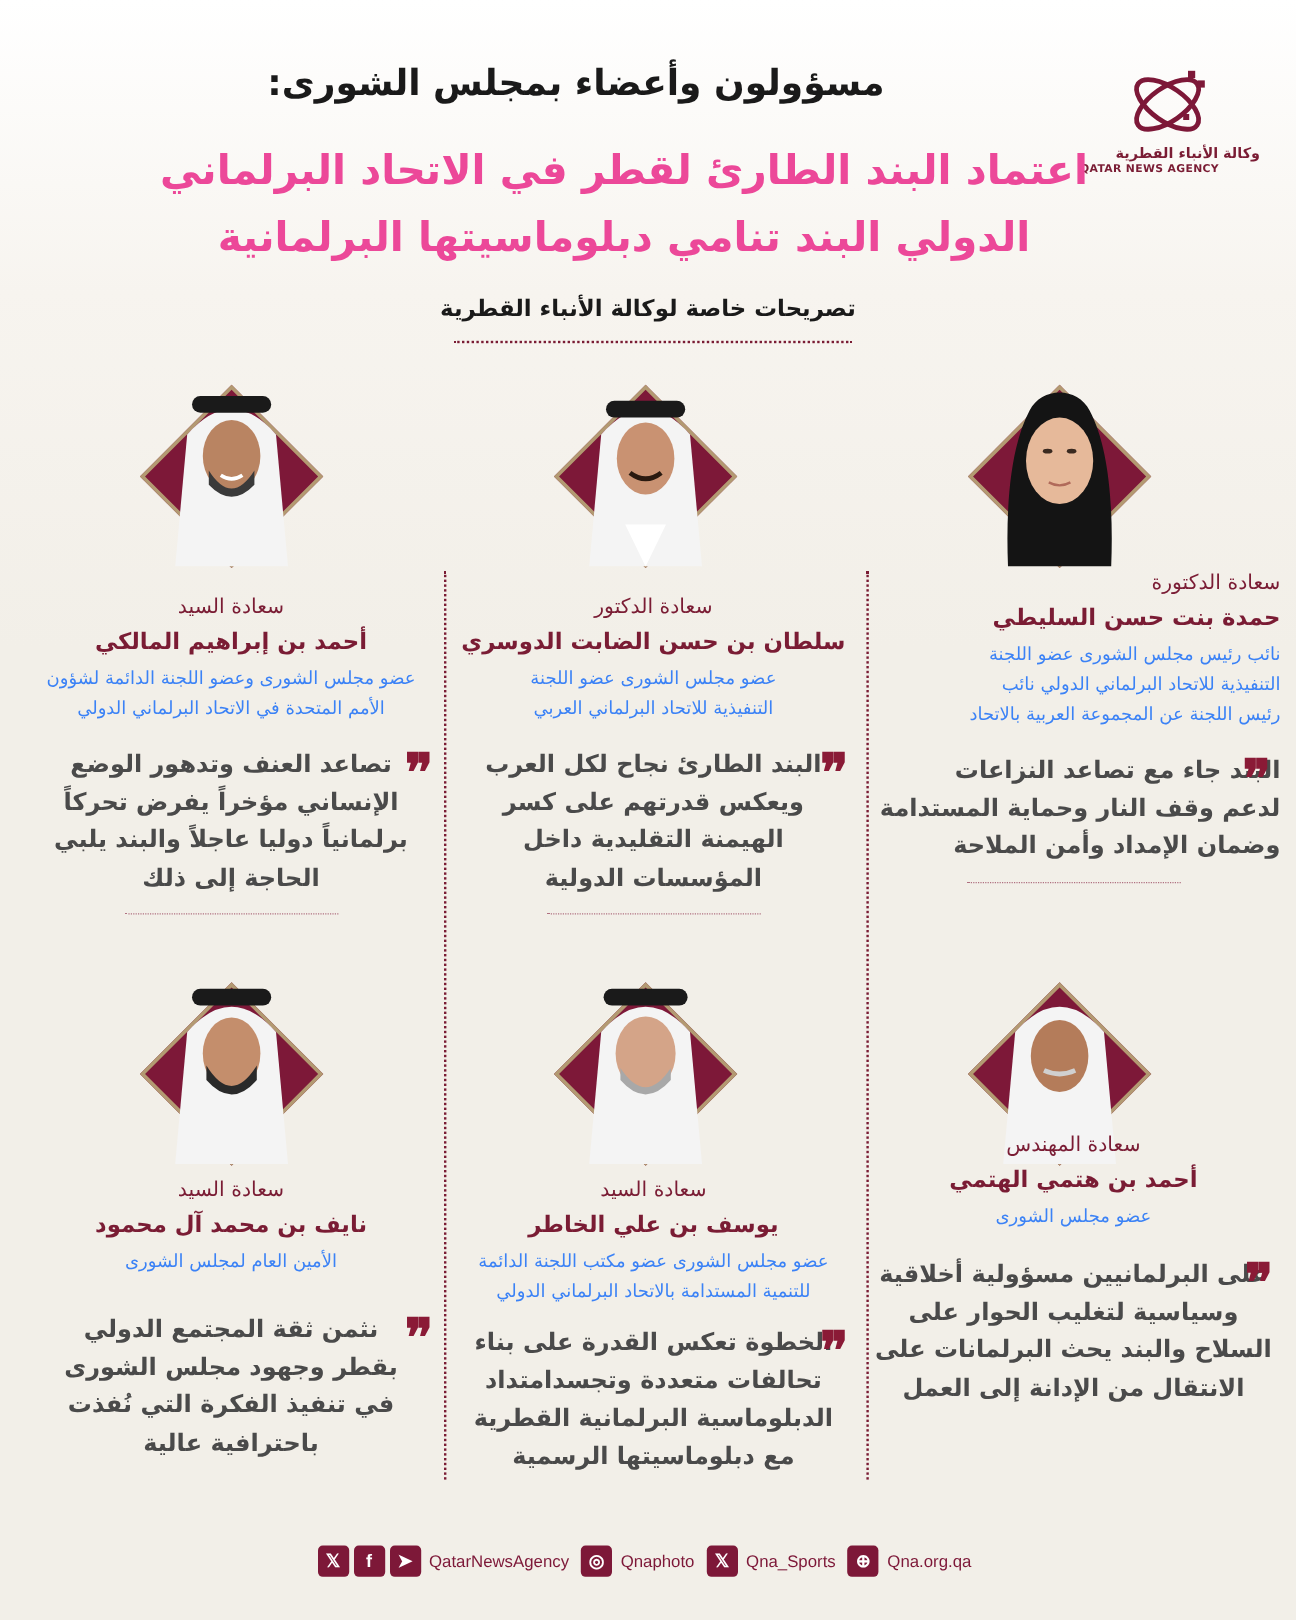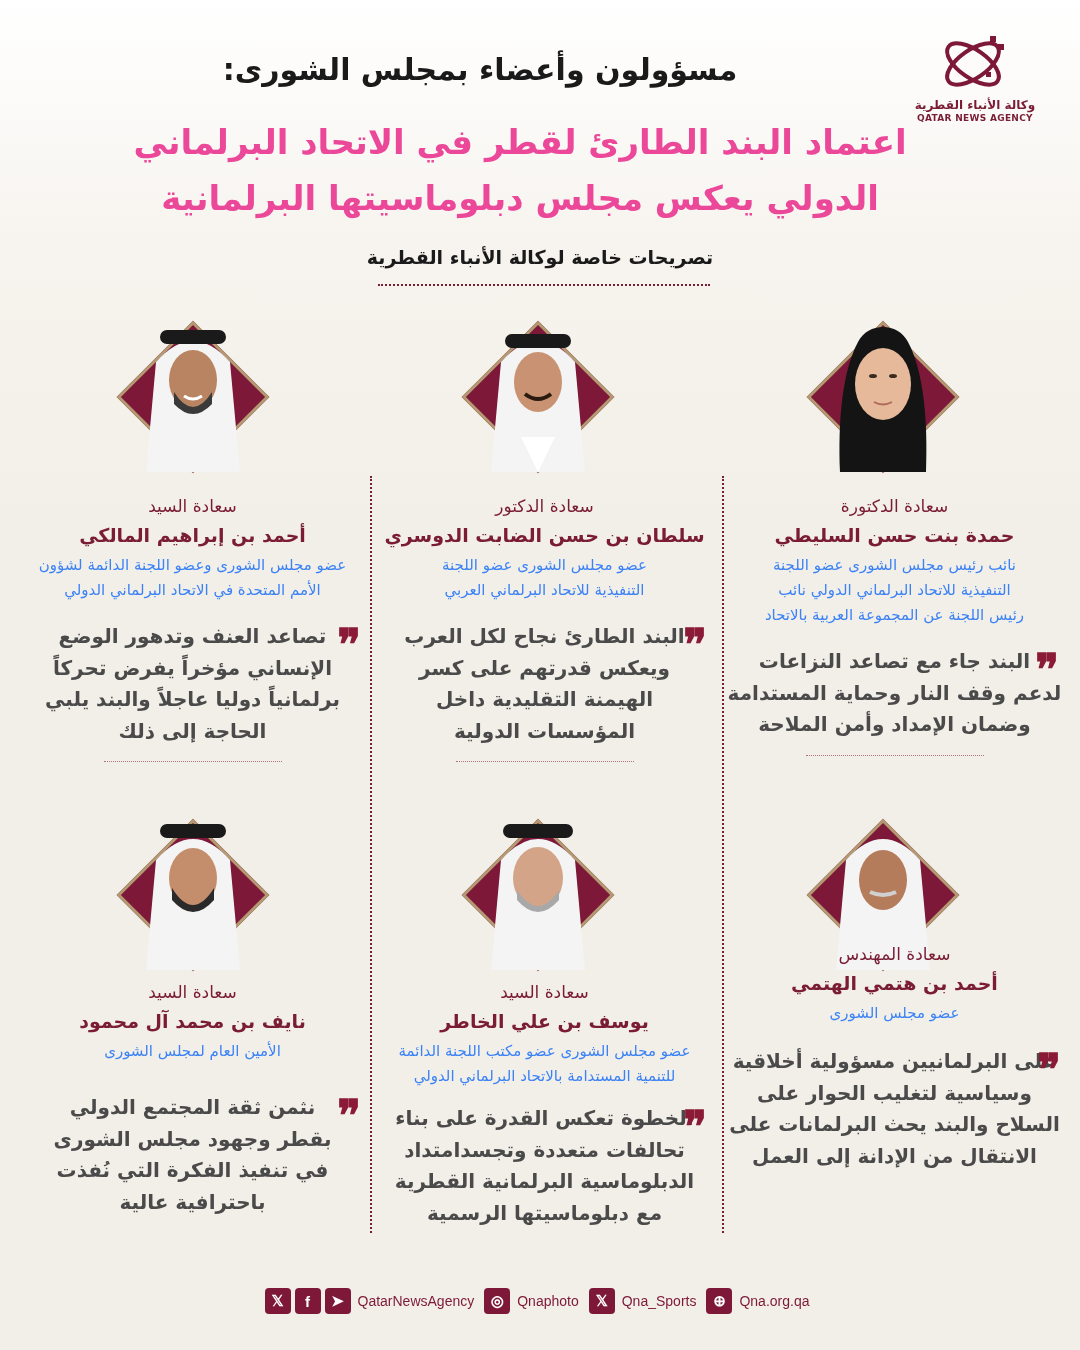--- a/index.html
+++ b/index.html
@@ -8,21 +8,21 @@
       font-family: "DejaVu Sans", sans-serif;
       background: linear-gradient(180deg, #ffffff 0%, #f7f4ef 18%, #f2efe8 40%, #f2efe8 100%);
       color: #4a4a4a;
       position: relative;
       overflow: hidden;
       direction: rtl;
     }
     .abs { position: absolute; }
 
     
-    .logo { left: 900px; top: 32px; width: 150px; height: 110px; direction: ltr; text-align: center; }
+    .logo { left: 900px; top: 55px; width: 150px; height: 110px; direction: ltr; }
     .logo svg { display: block; margin: 0 auto; }
     .logo-ar { font-size: 12px; color: #7a1c34; font-weight: bold; direction: rtl; margin-top: 2px; }
     .logo-en { font-size: 9px; color: #7a1c34; font-weight: bold; letter-spacing: 0.3px; margin-top: 1px; }
 
     
     .kicker { left: 180px; width: 600px; top: 52px; text-align: center; font-size: 30px; color: #1a1a1a; font-weight: bold; }
     .headline { left: 120px; width: 800px; top: 114px; text-align: center; font-size: 34px; color: #ec4899; font-weight: bold; line-height: 56px; }
     .subhead { left: 340px; width: 400px; top: 246px; text-align: center; font-size: 19px; color: #1a1a1a; font-weight: bold; }
     .subhead-rule { left: 378px; width: 332px; top: 284px; border-top: 2px dotted #7a1c34; }
 
@@ -69,21 +69,21 @@
     <rect x="63" y="12" width="6" height="6" fill="#7d1838"></rect>
     <rect x="51" y="40" width="5" height="5" fill="#7d1838"></rect>
   </svg>
   <div class="logo-ar">وكالة الأنباء القطرية</div>
   <div class="logo-en">QATAR NEWS AGENCY</div>
 </div>
 
 <div class="abs kicker">مسؤولون وأعضاء بمجلس الشورى:</div>
 <div class="abs headline">
   <div>اعتماد البند الطارئ لقطر في الاتحاد البرلماني</div>
-  <div>الدولي يعكس مجلس دبلوماسيتها البرلمانية</div>
+  <div>الدولي البند تنامي دبلوماسيتها البرلمانية</div>
 </div>
 <div class="abs subhead">تصريحات خاصة لوكالة الأنباء القطرية</div>
 <div class="abs subhead-rule"></div>
 
 <div class="abs vdiv" style="left:370px;"></div>
 <div class="abs vdiv" style="left:722px;"></div>
 
 <div class="portrait" style="left:798px; top:302px;">
   <div class="diamond"></div>
   <svg class="person" viewBox="0 0 110 160">
@@ -135,21 +135,21 @@
 <div class="portrait" style="left:108px; top:800px;">
   <div class="diamond"></div>
   <svg class="person" viewBox="0 0 110 160">
     <path d="M8 160 L18 50 Q55 8 92 50 L102 160 Z" fill="#f4f4f4"></path>
     <rect x="22" y="14" width="66" height="14" rx="7" fill="#1a1a1a"></rect>
     <ellipse cx="55" cy="68" rx="24" ry="30" fill="#c48e6c"></ellipse>
     <path d="M34 78 Q55 112 76 78 L76 90 Q55 114 34 90 Z" fill="#2a2a2a"></path>
   </svg>
 </div>
 
-<div class="abs col" style="left:722px; top:496px;">
+<div class="abs col" style="left:722px; top:476px;text-align:right;">
   <div class="title">سعادة الدكتورة</div>
   <div class="name">حمدة بنت حسن السليطي</div>
   <div class="role">
     <div>نائب رئيس مجلس الشورى عضو اللجنة</div>
     <div>التنفيذية للاتحاد البرلماني الدولي نائب</div>
     <div>رئيس اللجنة عن المجموعة العربية بالاتحاد</div>
   </div>
   <div class="quote-wrap" style="margin-top:18px;">
     <span class="quote-mark" style="right:8px; top:2px;">❞</span>
     <div class="quote">

